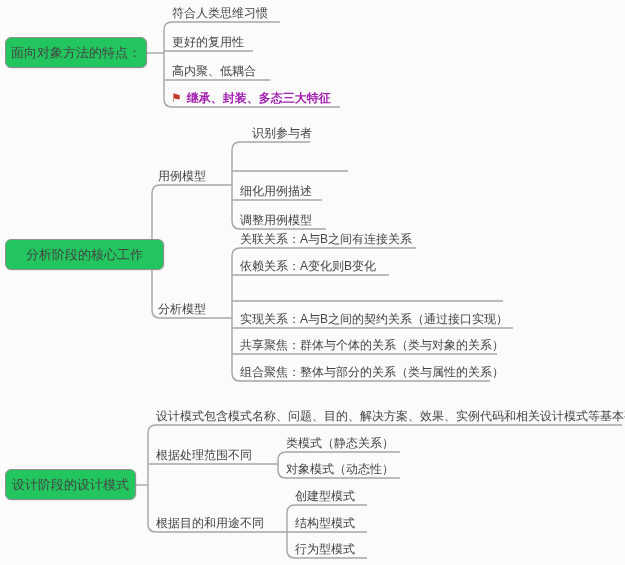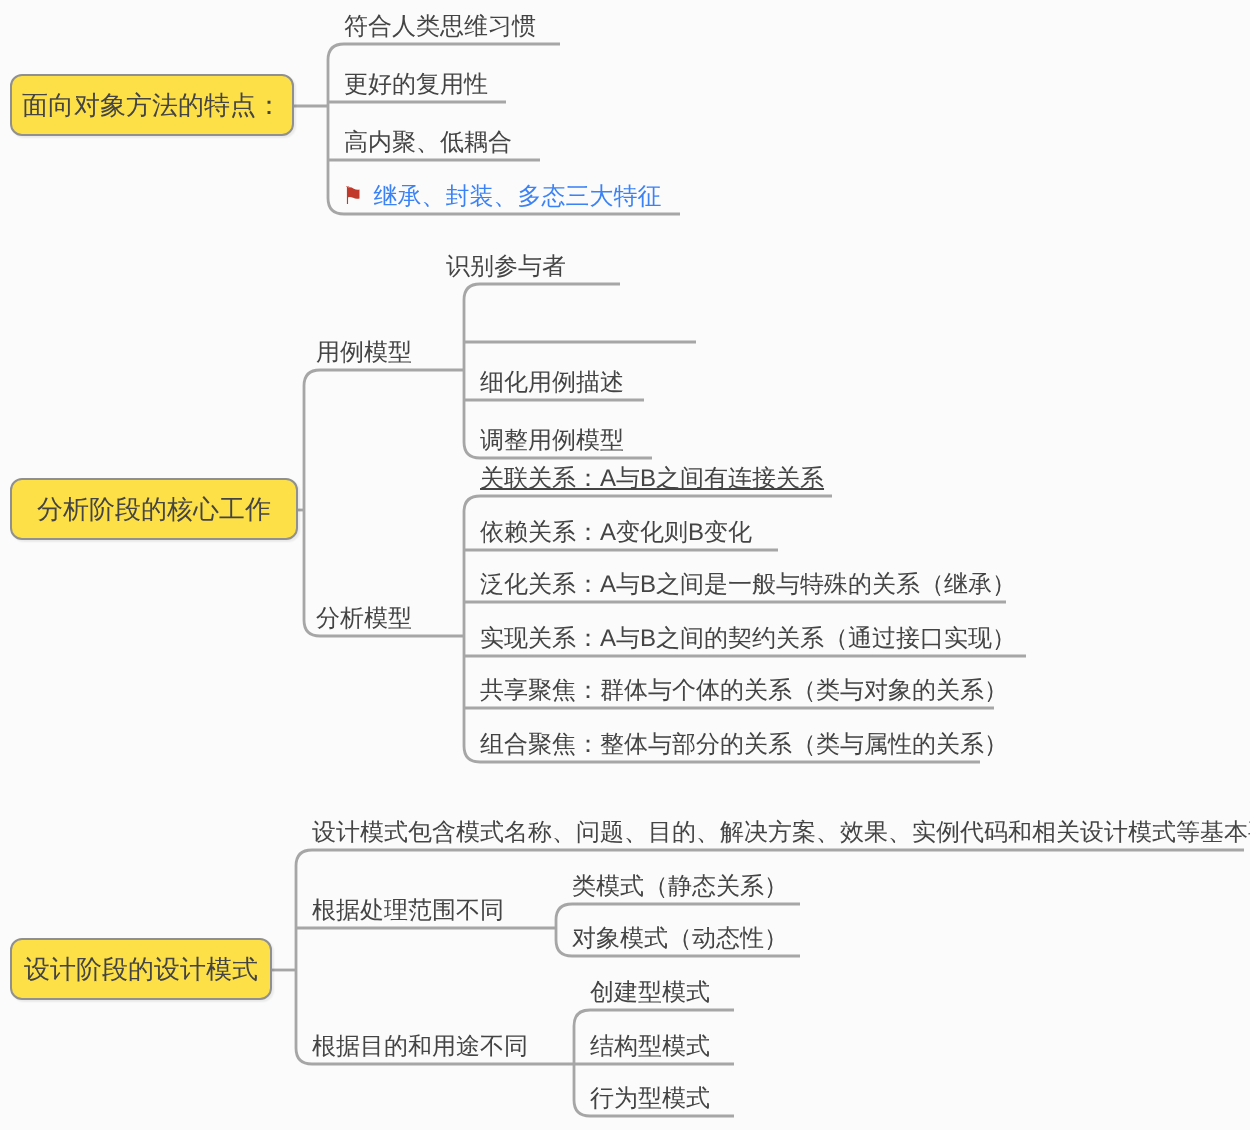--- a/index.html
+++ b/index.html
@@ -15,37 +15,37 @@
   #wires { position: absolute; left: 0; top: 0; width: 625px; height: 565px; }
   #wires path { fill: none; stroke: #a6a6a6; stroke-width: 1.4; }
   .root-box {
     position: absolute;
     display: flex;
     align-items: center;
     justify-content: center;
     box-sizing: border-box;
     border: 1px solid #909090;
     border-radius: 6px;
-    background: #fde047;
+    background: #22c55e;
     box-shadow: 1px 1px 1px rgba(0,0,0,0.07);
     font-size: 13px;
     white-space: nowrap;
     cursor: default;
   }
   .node {
     position: absolute;
     font-size: 12px;
     line-height: 16px;
     height: 16px;
     white-space: nowrap;
     cursor: default;
   }
   .flag-row { display: flex; align-items: center; gap: 5px; }
   .flag-glyph { color: #c0392b; font-size: 12px; line-height: 16px; }
-  .hot { color: #3b82f6; font-weight: normal; }
+  .hot { color: #a21caf; font-weight: bold; }
 </style>
 </head>
 <body>
 
 <div id="canvas">
 
   <svg id="wires" viewBox="0 0 625 565" xmlns="http://www.w3.org/2000/svg">
 
     <path d="M147,53 H164"></path>
     <path d="M280,22 H172 Q164,22 164,30 V99 Q164,107 172,107 H340"></path>
@@ -79,31 +79,30 @@
 
   <div class="node" style="left:172px; top:5px;">符合人类思维习惯</div>
   <div class="node" style="left:172px; top:34px;">更好的复用性</div>
   <div class="node" style="left:172px; top:63px;">高内聚、低耦合</div>
 
   <div class="node flag-row" style="left:171px; top:90px;">
     <span class="flag-glyph">⚑</span>
     <span class="hot">继承、封装、多态三大特征</span>
   </div>
 
-  <div class="root-box" style="left:5px; top:239px; width:144px; height:31px;">分析阶段的核心工作</div>
+  <div class="root-box" style="left:5px; top:239px; width:159px; height:31px;">分析阶段的核心工作</div>
 
   <div class="node" style="left:158px; top:168px;">用例模型</div>
-  <div class="node" style="left:223px; top:125px;">识别参与者</div>
+  <div class="node" style="left:252px; top:125px;">识别参与者</div>
   <div class="node" style="left:240px; top:183px;">细化用例描述</div>
   <div class="node" style="left:240px; top:212px;">调整用例模型</div>
 
   <div class="node" style="left:158px; top:301px;">分析模型</div>
-  <div class="node" style="left:240px; top:231px;text-decoration:underline;">关联关系：A与B之间有连接关系</div>
+  <div class="node" style="left:240px; top:231px;">关联关系：A与B之间有连接关系</div>
   <div class="node" style="left:240px; top:258px;">依赖关系：A变化则B变化</div>
-  <div class="node" style="left:240px; top:284px;">泛化关系：A与B之间是一般与特殊的关系（继承）</div>
   <div class="node" style="left:240px; top:311px;">实现关系：A与B之间的契约关系（通过接口实现）</div>
   <div class="node" style="left:240px; top:364px;">组合聚焦：整体与部分的关系（类与属性的关系）</div>
   <div class="node" style="left:240px; top:337px;">共享聚焦：群体与个体的关系（类与对象的关系）</div>
 
   <div class="root-box" style="left:5px; top:469px; width:131px; height:31px;">设计阶段的设计模式</div>
 
   <div class="node" style="left:156px; top:408px;">设计模式包含模式名称、问题、目的、解决方案、效果、实例代码和相关设计模式等基本要素</div>
 
   <div class="node" style="left:156px; top:447px;">根据处理范围不同</div>
   <div class="node" style="left:286px; top:435px;text-align:right;">类模式（静态关系）</div>

